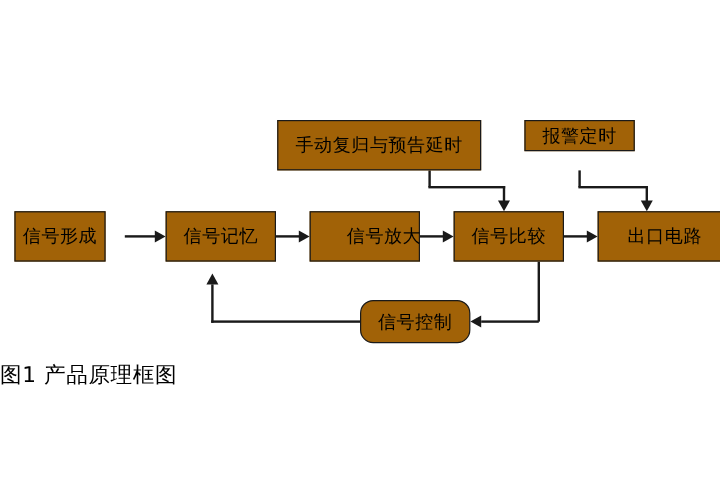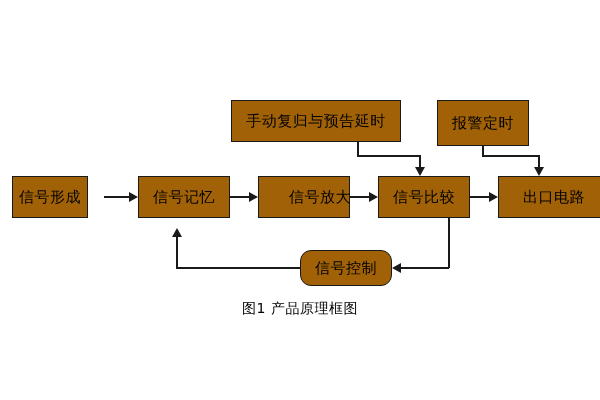--- a/index.html
+++ b/index.html
@@ -64,22 +64,22 @@
   .arrow.up {
     border-left: 5px solid transparent;
     border-right: 5px solid transparent;
     border-bottom: 9px solid #1a1a1a;
   }
   #caption {
     position: absolute;
     left: 0;
     top: 300px;
     width: 600px;
-    text-align: center;
-    font-size: 14px;
+    text-align: left;
+    font-size: 18px;
     color: #000000;
     letter-spacing: 0.5px;
   }
 </style>
 </head>
 <body>
 
 <div id="diagram">
 
   <div class="node" style="left:12px; top:176px; width:76px; height:42px;">
@@ -99,21 +99,21 @@
   </div>
 
   <div class="node" style="left:498px; top:176px; width:112px; height:42px;">
     <span>出口电路</span>
   </div>
 
   <div class="node" style="left:231px; top:100px; width:170px; height:42px;">
     <span>手动复归与预告延时</span>
   </div>
 
-  <div class="node" style="left:437px; top:100px; width:92px; height:46px;">
+  <div class="node" style="left:437px; top:100px; width:92px; height:26px;">
     <span>报警定时</span>
   </div>
 
   <div class="node" style="left:300px; top:250px; width:92px; height:36px;border-radius:11px;">
     <span>信号控制</span>
   </div>
 
   <div class="edge h" style="left:104px; top:196px; width:26px;"></div>
   <div class="arrow right" style="left:129px; top:192px;"></div>
 

